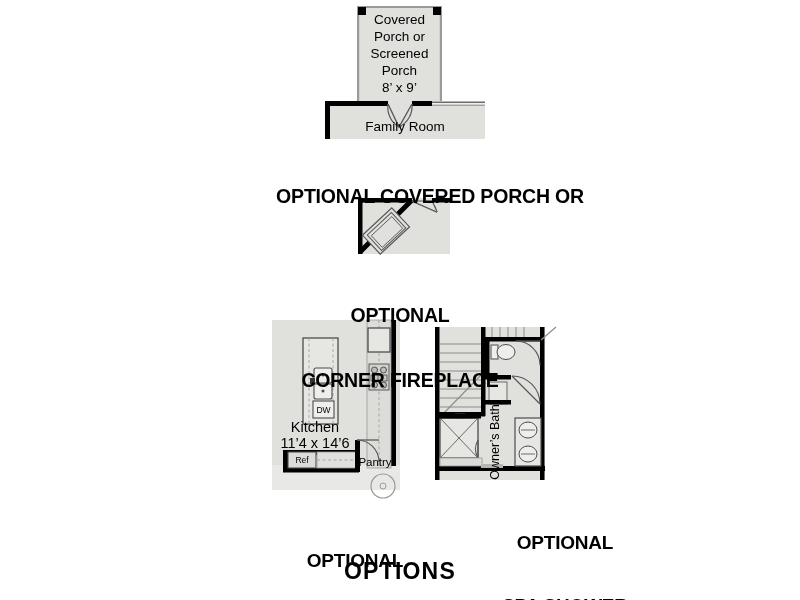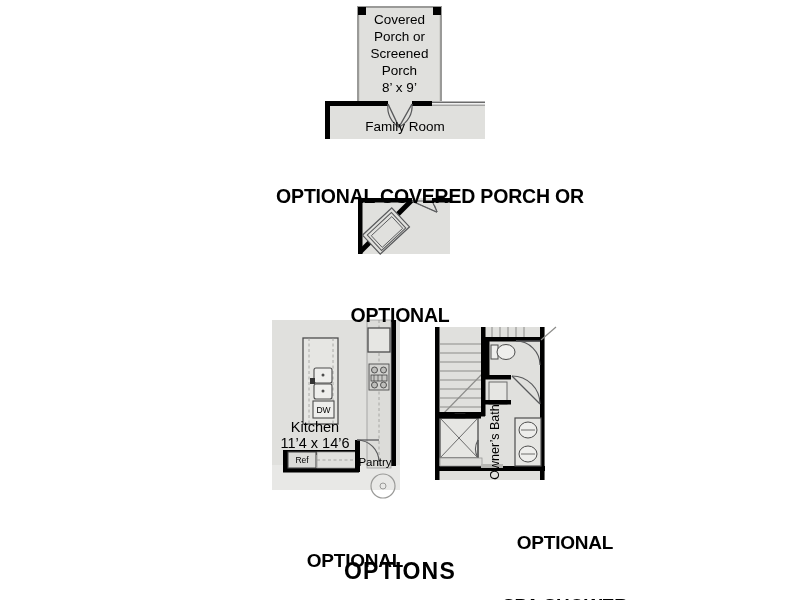--- a/index.html
+++ b/index.html
@@ -252,20 +252,21 @@
     <text x="499" y="442" font-family="Liberation Sans, sans-serif" font-size="12.5" fill="#000000" text-anchor="middle" transform="rotate(-90 499 442)">Owner’s Bath</text>
   </g>
 </svg>
 
 <div class="caption" id="cap-porch">
   <div>OPTIONAL COVERED PORCH OR</div>
 </div>
 
 <div class="caption" id="cap-fire">
   <div>OPTIONAL</div>
+  <div>CORNER FIREPLACE</div>
 </div>
 
 <div class="caption" id="cap-kitchen">
   <div>OPTIONAL</div>
   
 </div>
 
 <div class="caption" id="cap-spa">
   <div>OPTIONAL</div>
   <div>SPA SHOWER</div>

